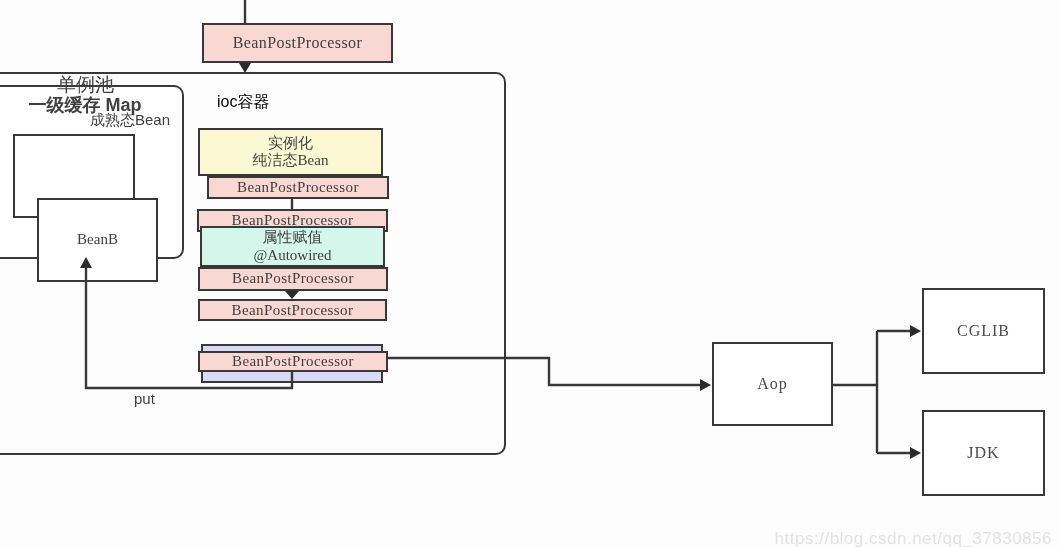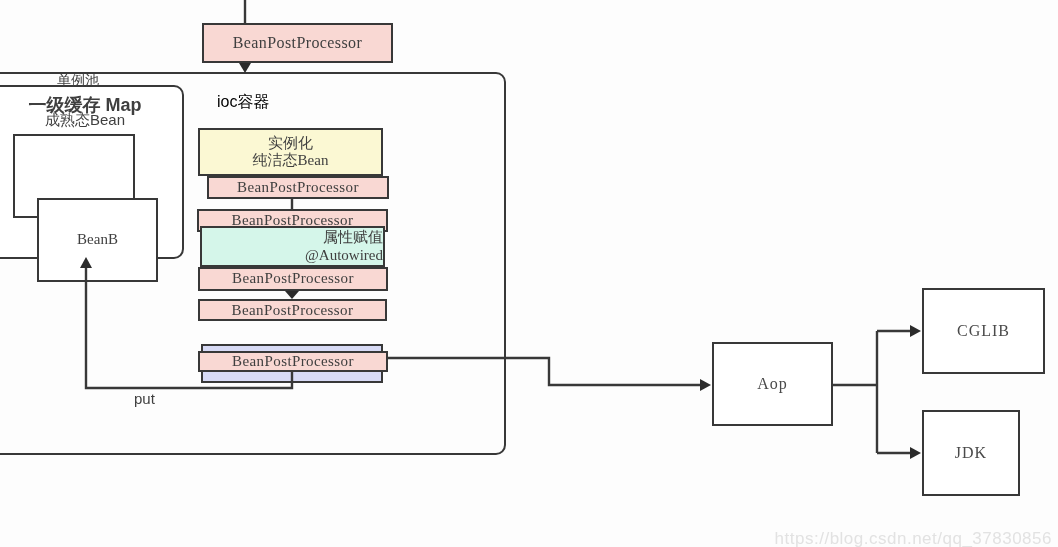--- a/index.html
+++ b/index.html
@@ -8,43 +8,43 @@
     background:#fdfdfd;
     font-family:"Liberation Sans","DejaVu Sans",sans-serif;
     color:var(--text,#3f3f3f);
   }
   .box{position:absolute;box-sizing:border-box;border:2px solid var(--line,#383838);
        display:flex;flex-direction:column;align-items:center;justify-content:center;
        text-align:center;line-height:1.15;background:#fff;font-family:Liberation Serif, serif;}
   .rounded{border-radius:10px;border-width:2.5px;background:transparent;}
   .pink{background:var(--pink,#f9d8d3);}
   .yellow{background:var(--yellow,#fbf8d3);}
-  .teal{background:var(--teal,#d5f6ea);align-items:flex-end;}
+  .teal{background:var(--teal,#d5f6ea);}
   .purple{background:var(--purple,#d7daf5);}
   .bpp{font-size:15px;letter-spacing:.4px;overflow:hidden;}
   .bpp.clipped{justify-content:flex-start;padding-top:1px;}
   .lbl{position:absolute;white-space:nowrap;}
   #svg-overlay{position:absolute;left:0;top:0;z-index:6;pointer-events:none;}
   .z1{z-index:1}.z2{z-index:2}.z3{z-index:3}
   #watermark{position:absolute;top:529px;right:6px;font-size:17px;letter-spacing:.5px;
              color:var(--watermark,#e2e2e2);}
   #init-box span{color:var(--init_text,#3c3b6e);}
 </style>
 </head>
 <body>
 
 <div id="canvas">
 
   <div class="box rounded" style="left:-14px;top:72px;width:520px;height:383px;"></div>
   <div class="lbl" style="left:217px;top:92px;font-size:16px;color:#000000;">ioc容器</div>
 
   <div class="box rounded z1" style="left:-14px;top:85px;width:198px;height:174px;border-width:2.5px;background:#fff;"></div>
-  <div class="lbl z2" style="left:57px;top:72px;font-size:14px;">单例池</div>
+  <div class="lbl z2" style="left:57px;top:72px;font-size:19px;">单例池</div>
   <div class="lbl z2" style="left:0;top:93px;width:170px;text-align:center;font-size:18px;font-weight:bold;">一级缓存 Map</div>
-  <div class="lbl z2" style="left:0;top:111px;width:170px;text-align:center;font-size:15px;">成熟态Bean</div>
+  <div class="lbl z2" style="left:0;top:111px;width:170px;text-align:right;font-size:15px;">成熟态Bean</div>
   <div class="box z2" style="left:13px;top:134px;width:122px;height:84px;"></div>
   <div class="box z3" style="left:37px;top:158px;width:121px;height:84px;font-size:15px;margin-top:40px;">
     <span>BeanB</span>
   </div>
 
   <div class="box pink z2" style="left:202px;top:23px;width:191px;height:40px;font-size:16px;letter-spacing:.4px;">
     <span>BeanPostProcessor</span>
   </div>
 
   <div class="box yellow z2" style="left:198px;top:128px;width:185px;height:48px;font-size:15px;">
@@ -77,21 +77,21 @@
   </div>
 
   <div class="lbl" style="left:134px;top:390px;font-size:15px;">put</div>
 
   <div class="box" style="left:712px;top:342px;width:121px;height:84px;font-size:16px;letter-spacing:1px;border-width:2.5px;color:#4a4a4a;">
     <span>Aop</span>
   </div>
   <div class="box" style="left:922px;top:288px;width:123px;height:86px;font-size:16px;letter-spacing:1px;border-width:2.5px;color:#4a4a4a;">
     <span>CGLIB</span>
   </div>
-  <div class="box" style="left:922px;top:410px;width:98px;height:86px;font-size:16px;letter-spacing:1px;border-width:2.5px;color:#4a4a4a;">
+  <div class="box" style="left:922px;top:410px;width:123px;height:86px;font-size:16px;letter-spacing:1px;border-width:2.5px;color:#4a4a4a;">
     <span>JDK</span>
   </div>
 
   <svg id="svg-overlay" width="1058" height="547" viewBox="0 0 1058 547">
     <g stroke="#383838" stroke-width="2.4" fill="none">
       <path d="M245 0 V23"></path>
       <path d="M245 63 V65"></path>
       <path d="M292 199 V209"></path>
       <path d="M292 291 V292"></path>
       <path d="M292 372 V388 H86 V266"></path>

